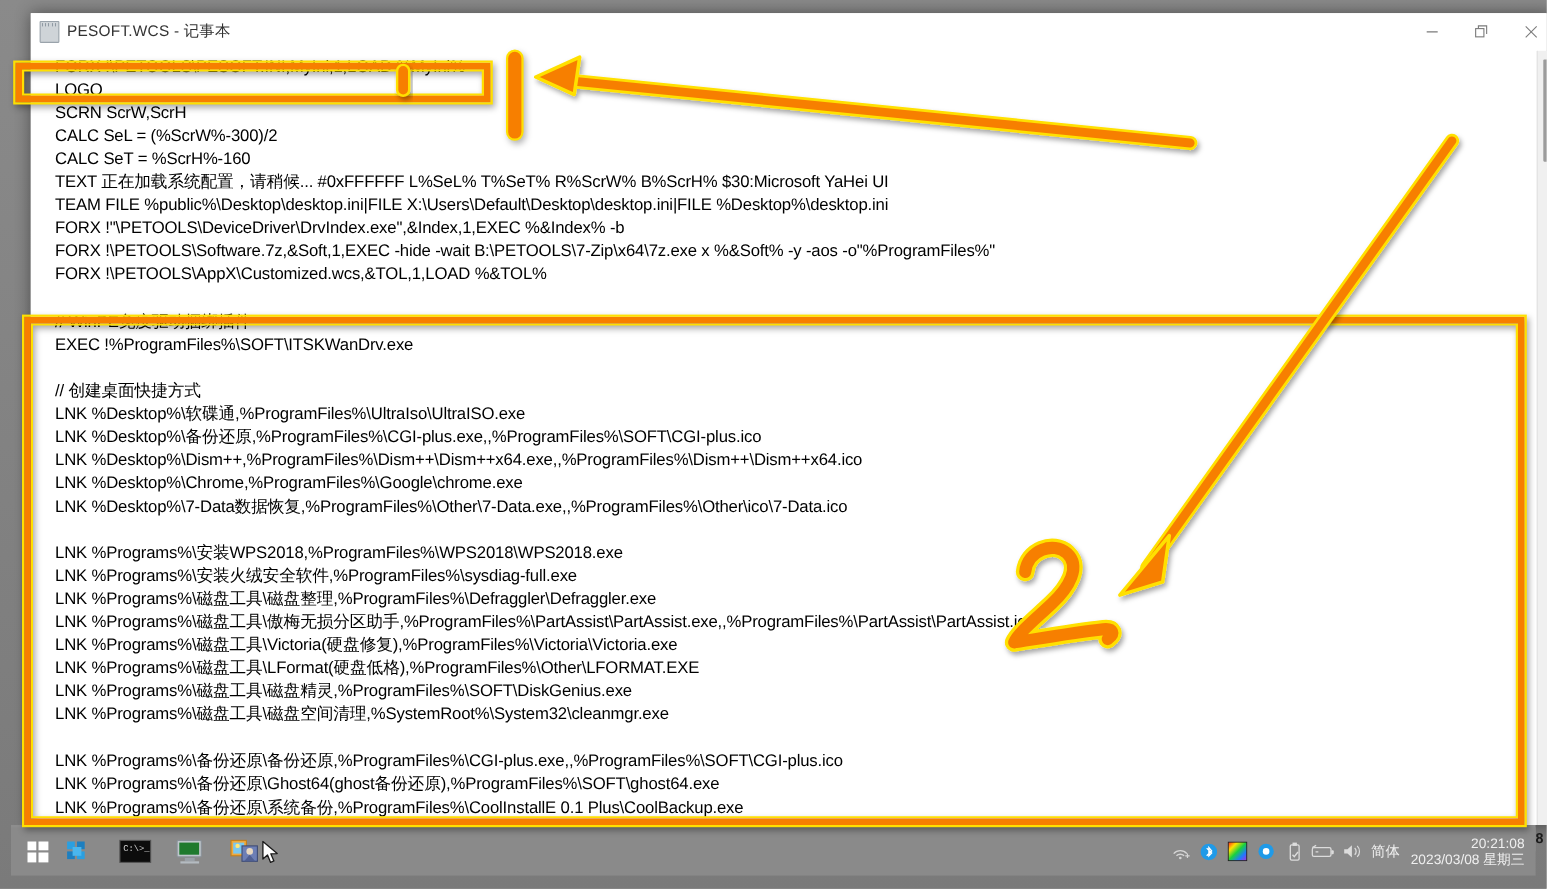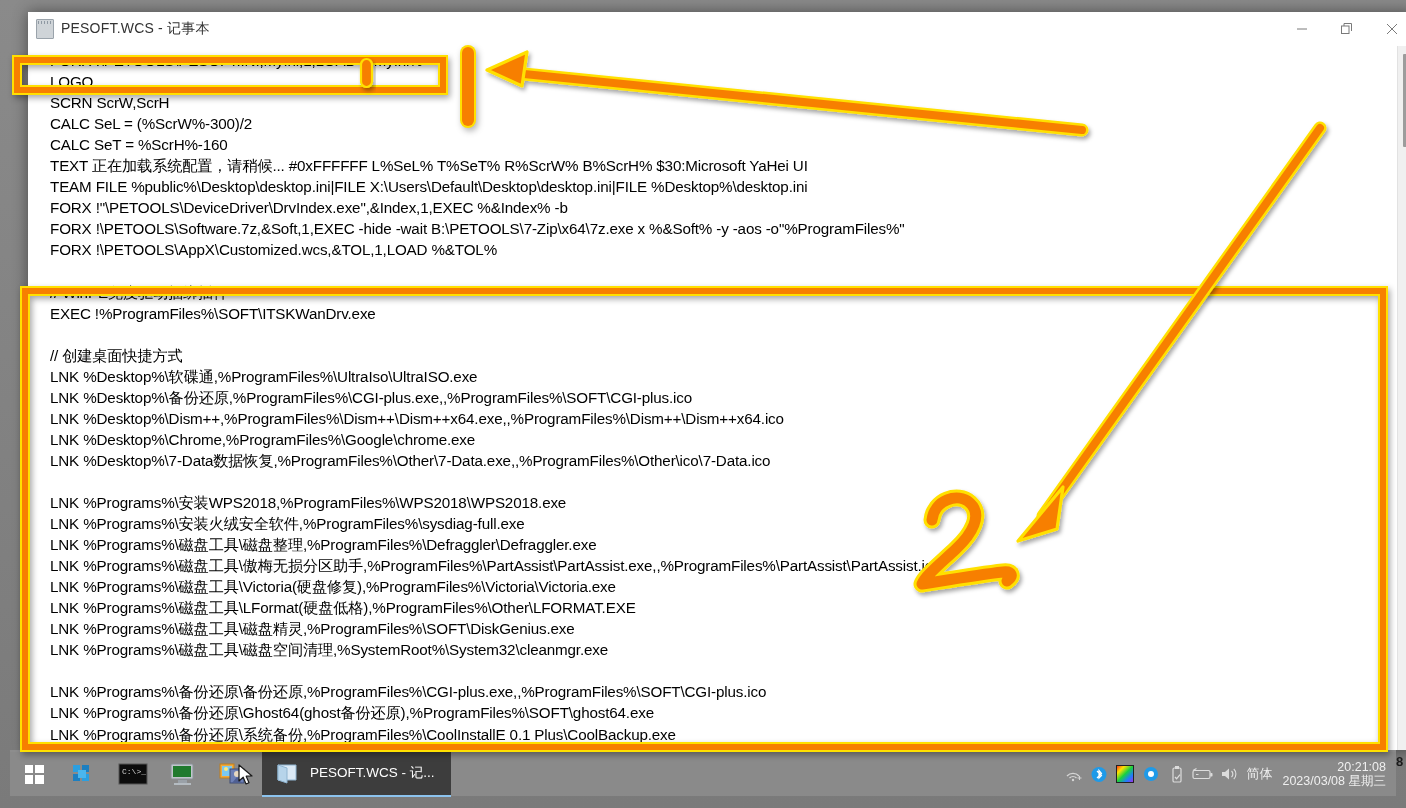--- a/index.html
+++ b/index.html
@@ -75,21 +75,21 @@
   #sb-date{margin-left:50px;font-weight:bold;}
 
   
   #taskbar{
     position:absolute;left:10px;top:752px;width:1386px;height:44px;
     background:#8a8a8a;display:flex;align-items:center;z-index:5;
   }
   #startbtn{width:48px;height:44px;display:flex;align-items:center;justify-content:center;}
   .win-logo{width:19px;height:19px;display:grid;grid-template-columns:1fr 1fr;grid-template-rows:1fr 1fr;gap:2.5px;}
   .win-logo i{background:#fff;display:block;}
-  .tb-icon{width:50px;height:44px;display:flex;align-items:center;justify-content:center;position:relative;}
+  .tb-icon{width:50px;height:44px;display:flex;align-items:center;justify-content:flex-start;position:relative;}
   #tb-active{
     height:44px;background:#3d3d3d;display:flex;align-items:center;padding:0 16px 0 12px;
     border-bottom:2px solid #8cc3ee;margin-left:4px;
   }
   #tb-active .lbl{color:#fff;font-size:13.5px;white-space:nowrap;margin-left:10px;}
   #tray{margin-left:auto;display:flex;align-items:center;height:53px;padding-right:6px;}
   .tray-ico{width:26px;height:44px;display:flex;align-items:center;justify-content:center;color:#e9e9e9;font-size:14px;}
   #tray-ime{color:#efefef;font-size:13px;margin:0 10px 0 4px;white-space:nowrap;}
   #tray-clock{color:#efefef;font-size:12.5px;line-height:14px;text-align:right;white-space:nowrap;margin-right:4px;}
 
@@ -202,27 +202,20 @@
       <circle cx="8" cy="8" r="2" fill="#ffe97a"></circle>
       <rect x="12" y="8" width="14" height="14" fill="#6d7fb5" stroke="#3f4c74"></rect>
       <circle cx="19" cy="13" r="3" fill="#e8d8c0"></circle>
       <path d="M14 22 l5 -6 l5 6 z" fill="#4f5f92"></path>
     </svg>
     <svg width="20" height="24" viewBox="0 0 20 24" style="position:absolute;left:29px;top:12px">
       <path d="M2 1 L2 17 L6.2 13.2 L9 20 L12 18.7 L9.2 12.2 L15 12 Z" fill="#ffffff" stroke="#1a1a1a" stroke-width="1.2" stroke-linejoin="round"></path>
     </svg>
   </div>
 
-  <div id="tb-active">
-    <svg width="26" height="24" viewBox="0 0 26 24">
-      <path d="M4 4 L22 4 L22 19 L4 19 Z" fill="#dbe9f5" stroke="#8fb4d0"></path>
-      <path d="M4 4 L13 7 L13 22 L4 19 Z" fill="#b7d4ea" stroke="#8fb4d0"></path>
-    </svg>
-    <span class="lbl">PESOFT.WCS - 记...</span>
-  </div>
 
   <div id="tray">
     <div class="tray-ico">
       <svg width="17" height="15" viewBox="0 0 17 15">
         <g fill="none" stroke="#d5d5d5" stroke-width="1.3">
           <path d="M2 9 A8 8 0 0 1 14 9"></path>
           <path d="M4.5 11 A5 5 0 0 1 11.5 11"></path>
         </g>
         <circle cx="8" cy="13" r="1.2" fill="#d5d5d5"></circle>
         <path d="M12.5 11 h4 M14.5 9 v4" stroke="#d5d5d5" stroke-width="1.1"></path>

